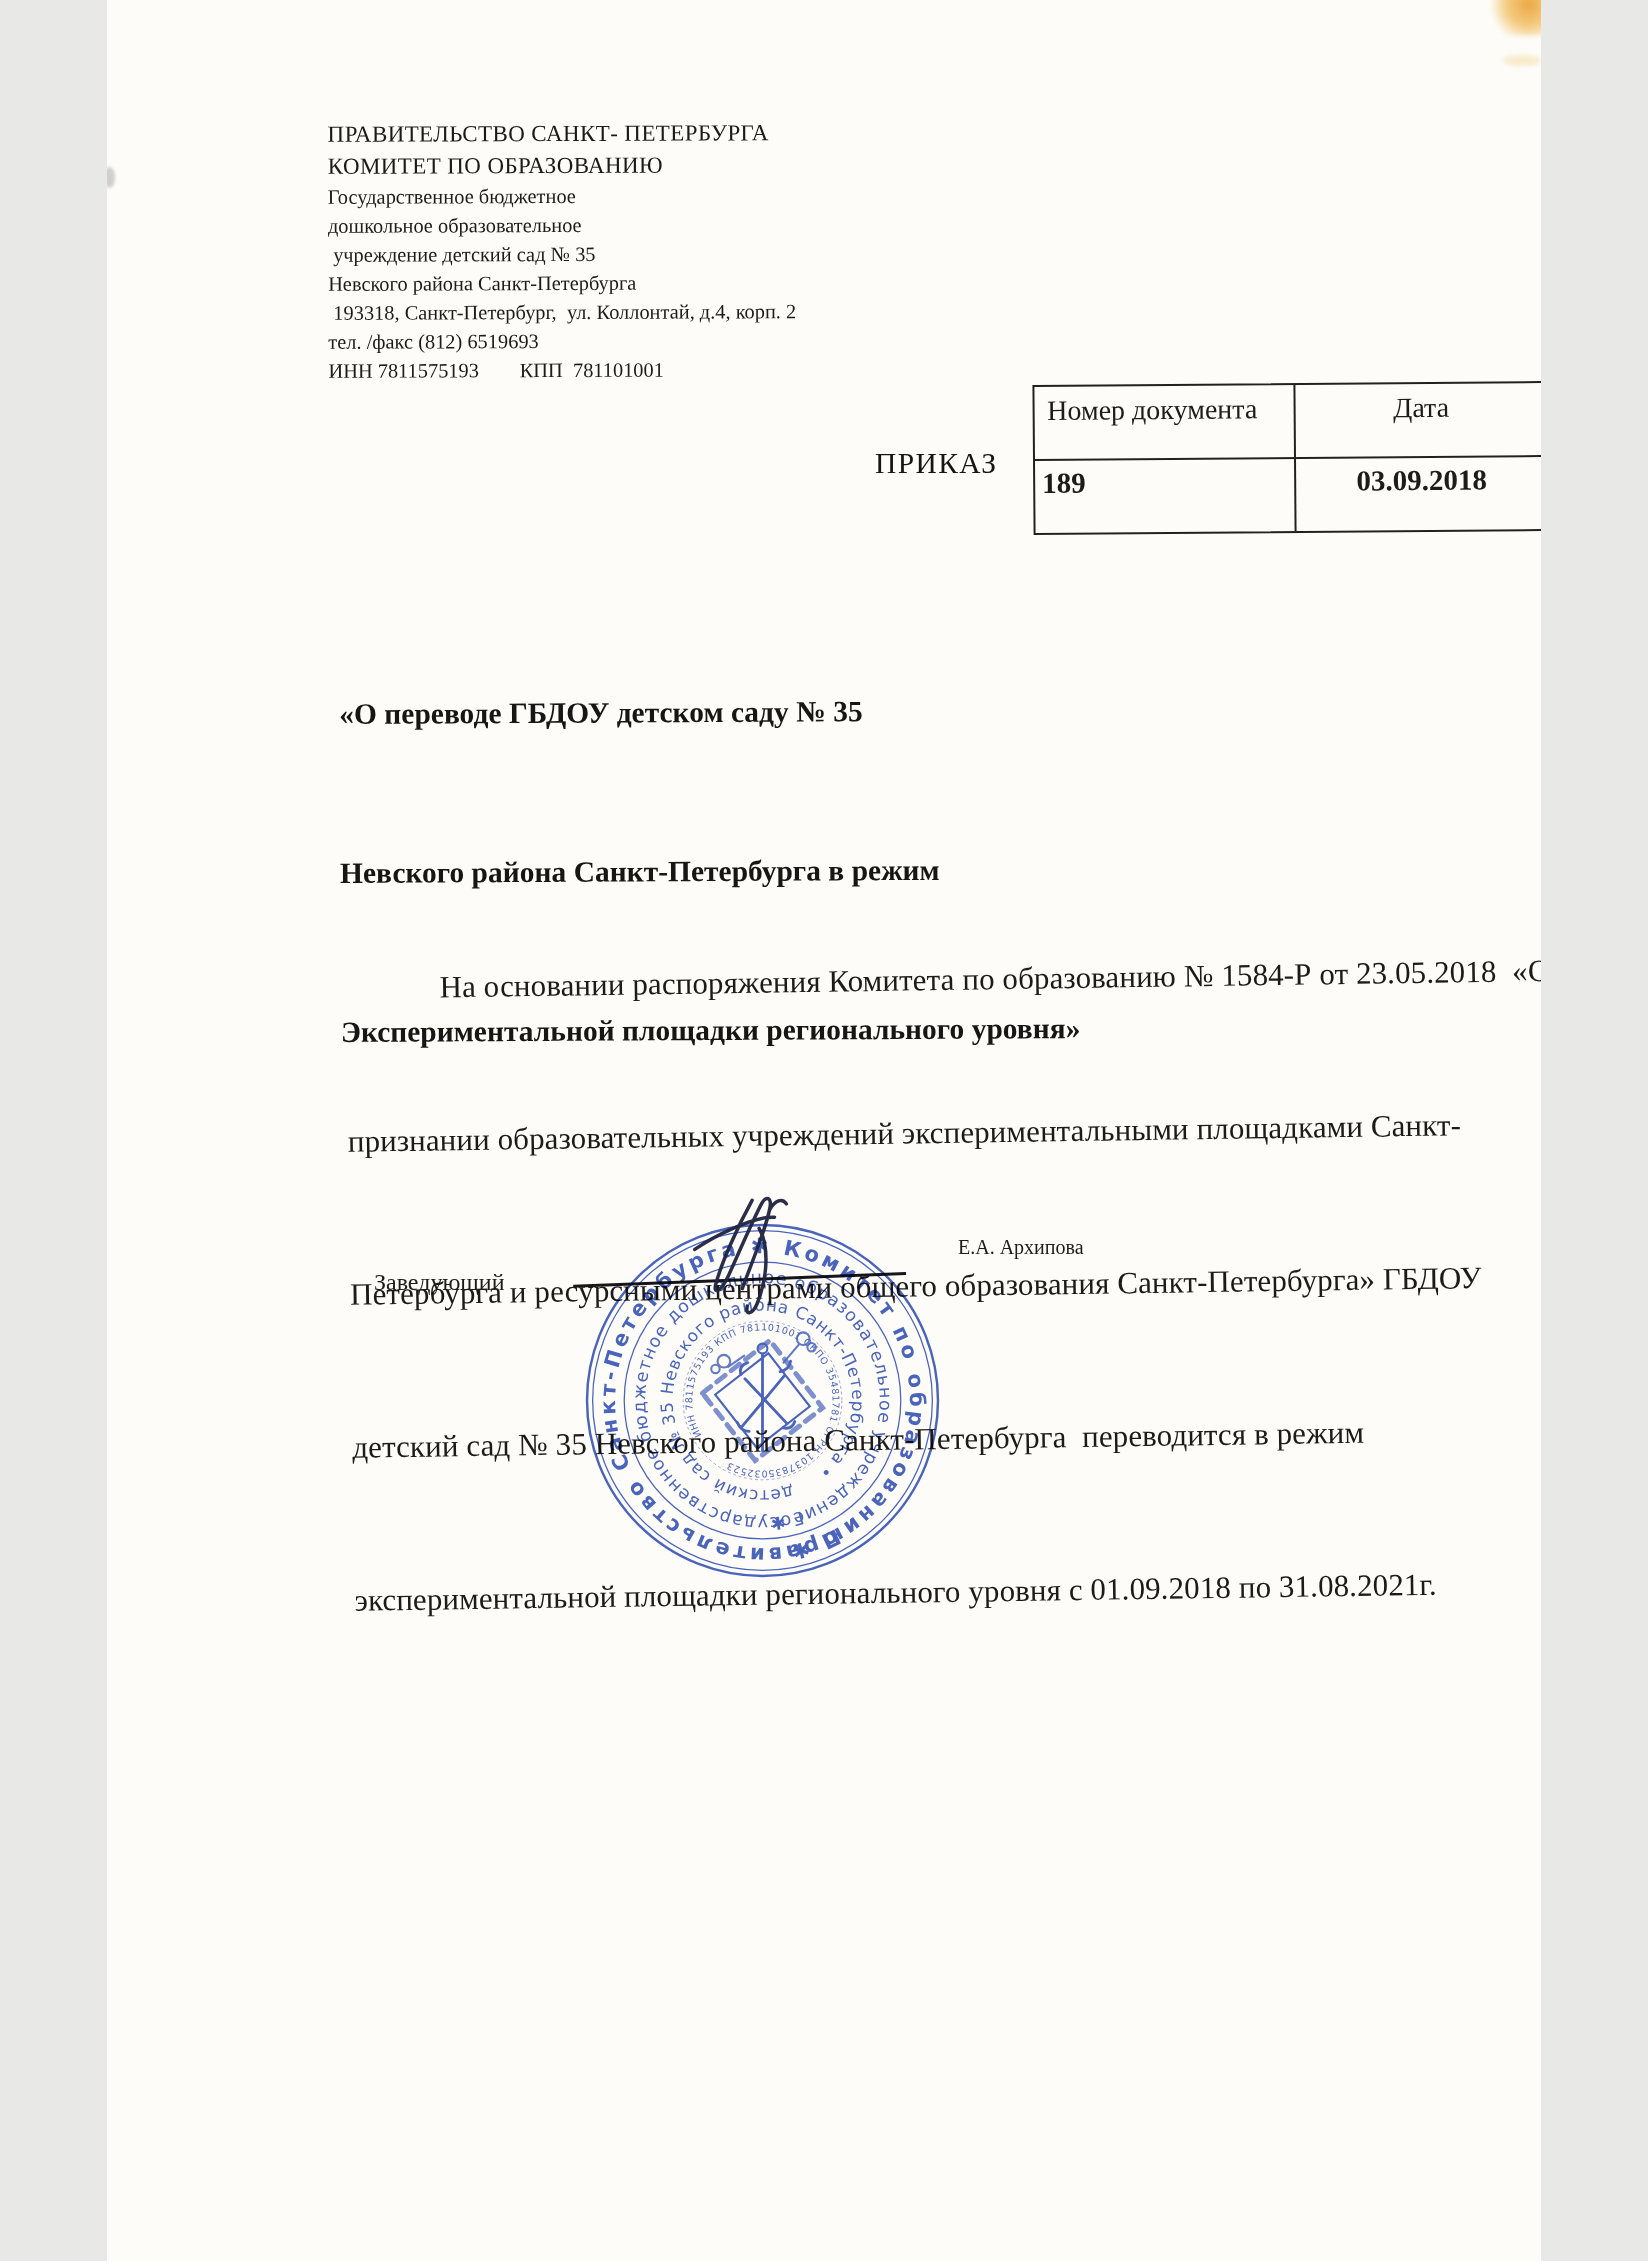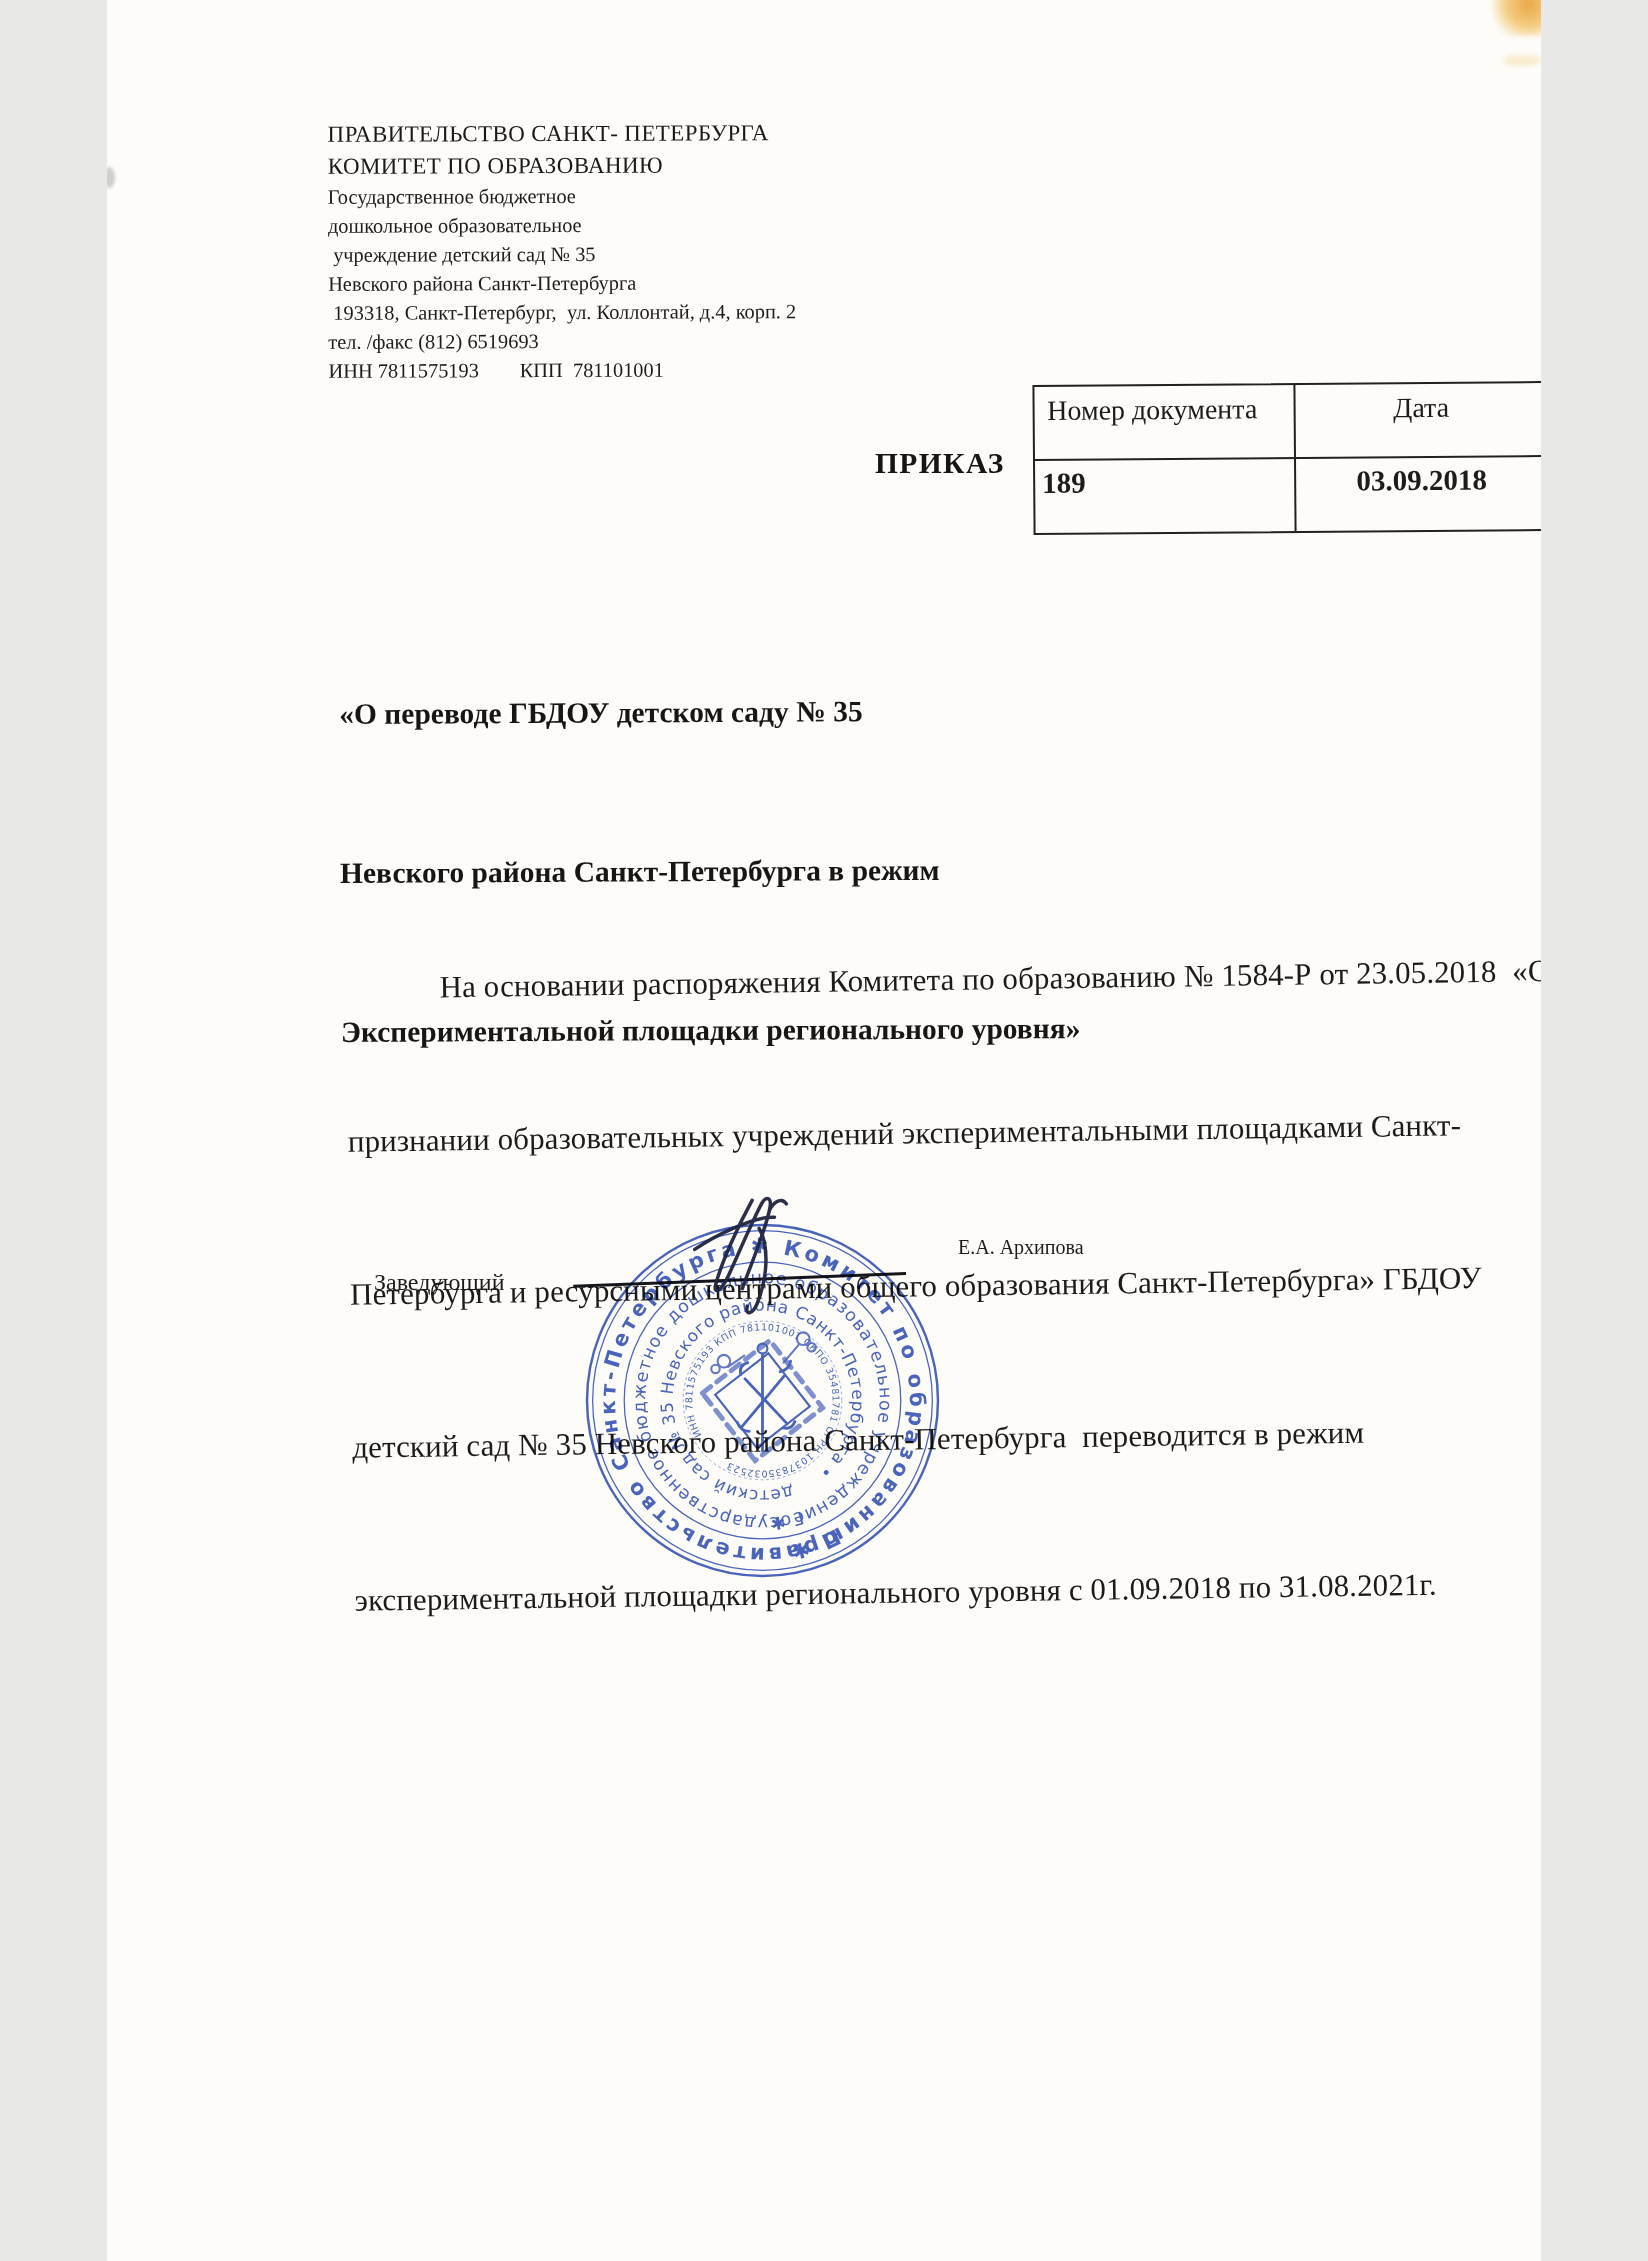--- a/index.html
+++ b/index.html
@@ -28,21 +28,21 @@
   .dt-c2{width:251px;}
   .dt-head .dt-cell{height:72px;font-size:28px;padding-top:8.4px;}
   .dt-head .dt-c1{padding-left:12.6px;}
   .dt-head .dt-c2{text-align:center;}
   .dt-vals .dt-cell{height:72px;font-size:29px;font-weight:bold;padding-top:5.6px;}
   .dt-vals .dt-c1{padding-left:7px;}
   .dt-vals .dt-c2{text-align:center;}
   
   .order-label{
     position:absolute;left:768px;top:447px;
-    font-size:29.5px;font-weight:bold;letter-spacing:1.4px;color:#161514;
+    font-size:29.5px;font-weight:normal;letter-spacing:1.4px;color:#161514;
   }
   .order-title{
     position:absolute;left:233px;top:580px;
     font-size:29.5px;font-weight:bold;line-height:53px;
     transform:rotate(-0.3deg);white-space:pre;color:#171614;
   }
   
   .body-par{
     position:absolute;left:243px;top:851px;width:1320px;
     font-size:31px;line-height:51px;letter-spacing:0.1px;

